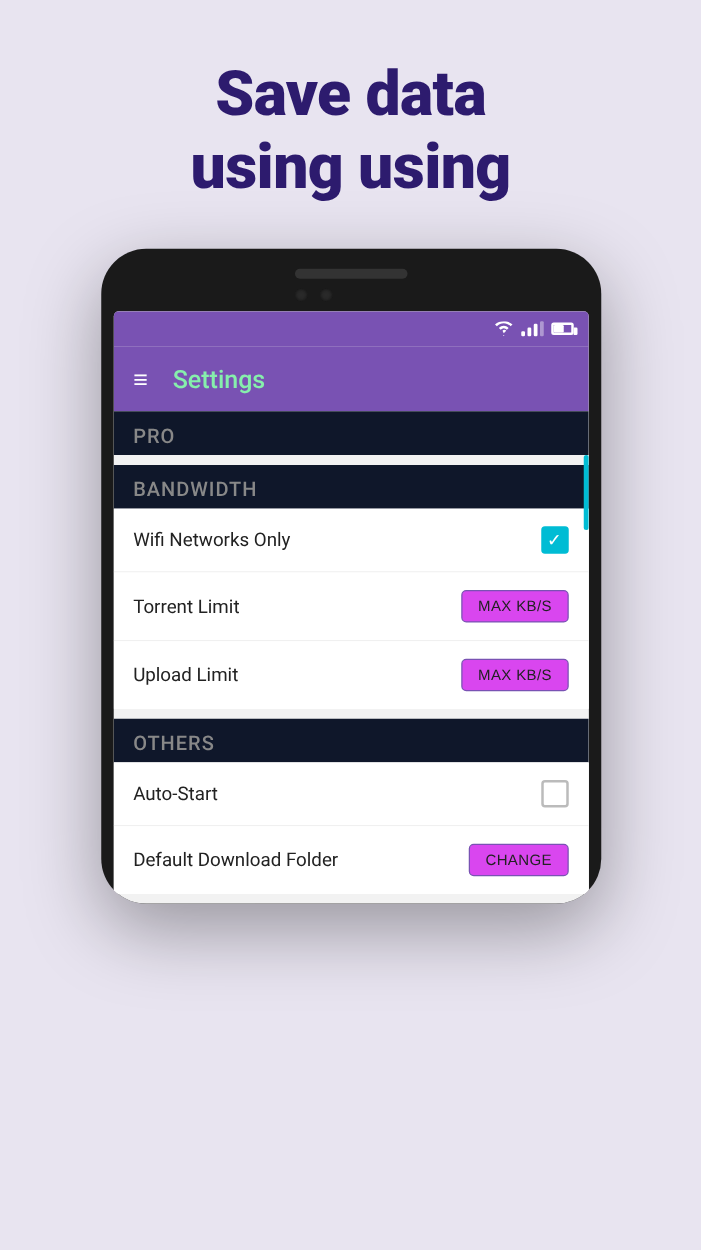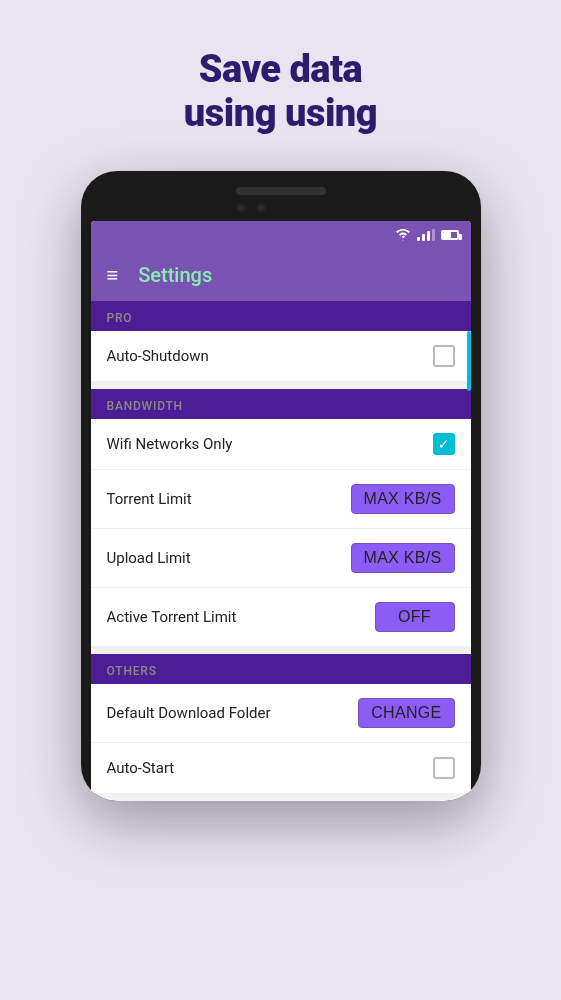--- a/index.html
+++ b/index.html
@@ -12,21 +12,21 @@
       overflow: hidden;
       display: flex;
       flex-direction: column;
       align-items: center;
     }
 
     .hero-text {
       margin-top: 48px;
       text-align: center;
       color: #2d1b6e;
-      font-size: 38px;
+      font-size: 50px;
       font-weight: 900;
       line-height: 1.15;
       letter-spacing: -0.5px;
     }
 
     .phone-wrapper {
       margin-top: 36px;
       width: 400px;
       background: #1a1a1a;
       border-radius: 36px;
@@ -146,25 +146,25 @@
       background: #f2f2f2;
     }
 
     .section {
       background: white;
       margin-bottom: 8px;
     }
 
     .section-header {
       padding: 10px 16px 6px 16px;
-      font-size: 12px;
+      font-size: 16px;
       color: #888;
       font-weight: 500;
       letter-spacing: 0.8px;
-      background: #4c1d95;
+      background: #0f172a;
     }
 
     .setting-row {
       display: flex;
       align-items: center;
       justify-content: space-between;
       padding: 14px 16px;
       border-bottom: 1px solid #f0f0f0;
       background: white;
     }
@@ -199,27 +199,27 @@
       align-items: center;
       justify-content: center;
       color: white;
       font-size: 14px;
     }
 
     .action-btn {
       border: 1.5px solid #7952b3;
       border-radius: 4px;
       padding: 5px 12px;
-      font-size: 16px;
+      font-size: 12px;
       color: #222;
-      background: #8b5cf6;
+      background: #d946ef;
       font-weight: 500;
       letter-spacing: 0.3px;
       min-width: 80px;
-      text-align: center;
+      text-align: right;
     }
 
     .scrollbar {
       position: absolute;
       right: 0;
       top: 0;
       width: 4px;
       background: #00bcd4;
       height: 60px;
       border-radius: 2px;
@@ -274,53 +274,45 @@
     <div class="app-bar">
       <span class="hamburger-icon">≡</span>
       <span class="app-bar-title">Settings</span>
     </div>
 
     <div class="settings-content">
 
       <div class="section-header">PRO</div>
       <div class="section section-with-scroll">
         <div class="scrollbar"></div>
-        <div class="setting-row">
-          <span class="setting-label">Auto-Shutdown</span>
-          <div class="checkbox-empty"></div>
-        </div>
       </div>
 
       <div class="section-header">BANDWIDTH</div>
       <div class="section">
         <div class="setting-row">
           <span class="setting-label">Wifi Networks Only</span>
           <div class="checkbox-checked">✓</div>
         </div>
         <div class="setting-row">
           <span class="setting-label">Torrent Limit</span>
           <button class="action-btn">MAX KB/S</button>
         </div>
         <div class="setting-row">
           <span class="setting-label">Upload Limit</span>
           <button class="action-btn">MAX KB/S</button>
         </div>
-        <div class="setting-row">
-          <span class="setting-label">Active Torrent Limit</span>
-          <button class="action-btn">OFF</button>
-        </div>
       </div>
 
       <div class="section-header">OTHERS</div>
       <div class="section">
         <div class="setting-row">
+          <span class="setting-label">Auto-Start</span>
+          <div class="checkbox-empty"></div>
+        </div>
+        <div class="setting-row">
           <span class="setting-label">Default Download Folder</span>
           <button class="action-btn">CHANGE</button>
-        </div>
-        <div class="setting-row">
-          <span class="setting-label">Auto-Start</span>
-          <div class="checkbox-empty"></div>
         </div>
       </div>
 
     </div>
   </div>
 </div>
 
 </body></html>

